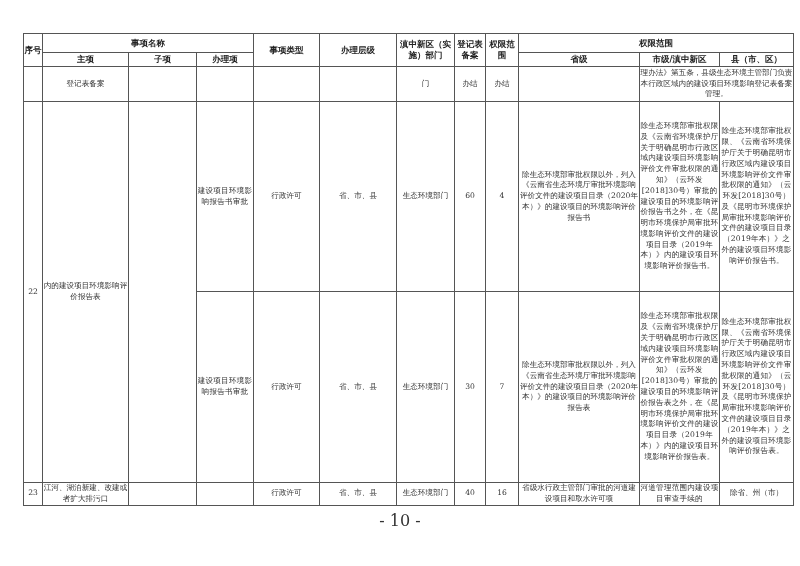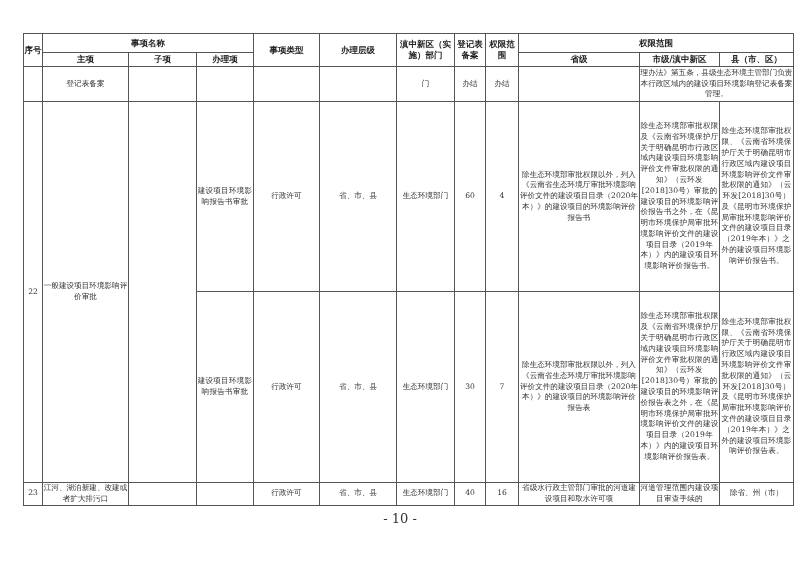--- a/index.html
+++ b/index.html
@@ -8,21 +8,21 @@
   .page { position:absolute; left:0; top:0; width:800px; height:566px; }
   table.grid { position:absolute; left:23px; top:33px; border-collapse:collapse; table-layout:fixed; }
   table.grid td, table.grid th { border:1px solid #555; padding:0; text-align:center; vertical-align:middle;
          overflow:hidden; }
   th { font-family:"DejaVu Sans","Liberation Sans",sans-serif; font-weight:bold; font-size:8.5px; color:#222; line-height:11px; }
   td { font-size:7.6px; line-height:10.8px; color:#333; }
   td.top { vertical-align:top; }
   td.just { text-align:left; padding:1px 2px; letter-spacing:0.2px; }
   td.txt { padding:0 3px; }
   .pn { position:absolute; left:0; width:800px; top:511px; text-align:center;
-        font-family:"DejaVu Serif","Liberation Serif",serif; font-size:13px; color:#333; }
+        font-family:"DejaVu Serif","Liberation Serif",serif; font-size:16px; color:#333; }
 </style>
 </head>
 <body>
 
 <div class="page">
   <table class="grid">
     <colgroup>
       <col style="width:19px">
       <col style="width:86px">
       <col style="width:68px">
@@ -67,21 +67,21 @@
         <td></td>
         <td class="top">门</td>
         <td class="top">办结</td>
         <td class="top">办结</td>
         <td></td>
         <td colspan="2" class="top txt">理办法》第五条，县级生态环境主管部门负责本行政区域内的建设项目环境影响登记表备案管理。</td>
       </tr>
 
       <tr style="height:190px">
         <td rowspan="2">22</td>
-        <td rowspan="2" class="txt">一般建设项目环境影响评价审批</td>
+        <td rowspan="2" class="txt">内的建设项目环境影响评价报告表</td>
         <td rowspan="2"></td>
         <td class="just">建设项目环境影响报告书审批</td>
         <td>行政许可</td>
         <td>省、市、县</td>
         <td class="txt">生态环境部门</td>
         <td>60</td>
         <td>4</td>
         <td class="txt">除生态环境部审批权限以外，列入《云南省生态环境厅审批环境影响评价文件的建设项目目录（2020年本）》的建设项目的环境影响评价报告书</td>
         <td class="just">除生态环境部审批权限及《云南省环境保护厅关于明确昆明市行政区域内建设项目环境影响评价文件审批权限的通知》（云环发[2018]30号）审批的建设项目的环境影响评价报告书之外，在《昆明市环境保护局审批环境影响评价文件的建设项目目录（2019年本）》内的建设项目环境影响评价报告书。</td>
         <td class="just">除生态环境部审批权限、《云南省环境保护厅关于明确昆明市行政区域内建设项目环境影响评价文件审批权限的通知》（云环发[2018]30号）及《昆明市环境保护局审批环境影响评价文件的建设项目目录（2019年本）》之外的建设项目环境影响评价报告书。</td>

